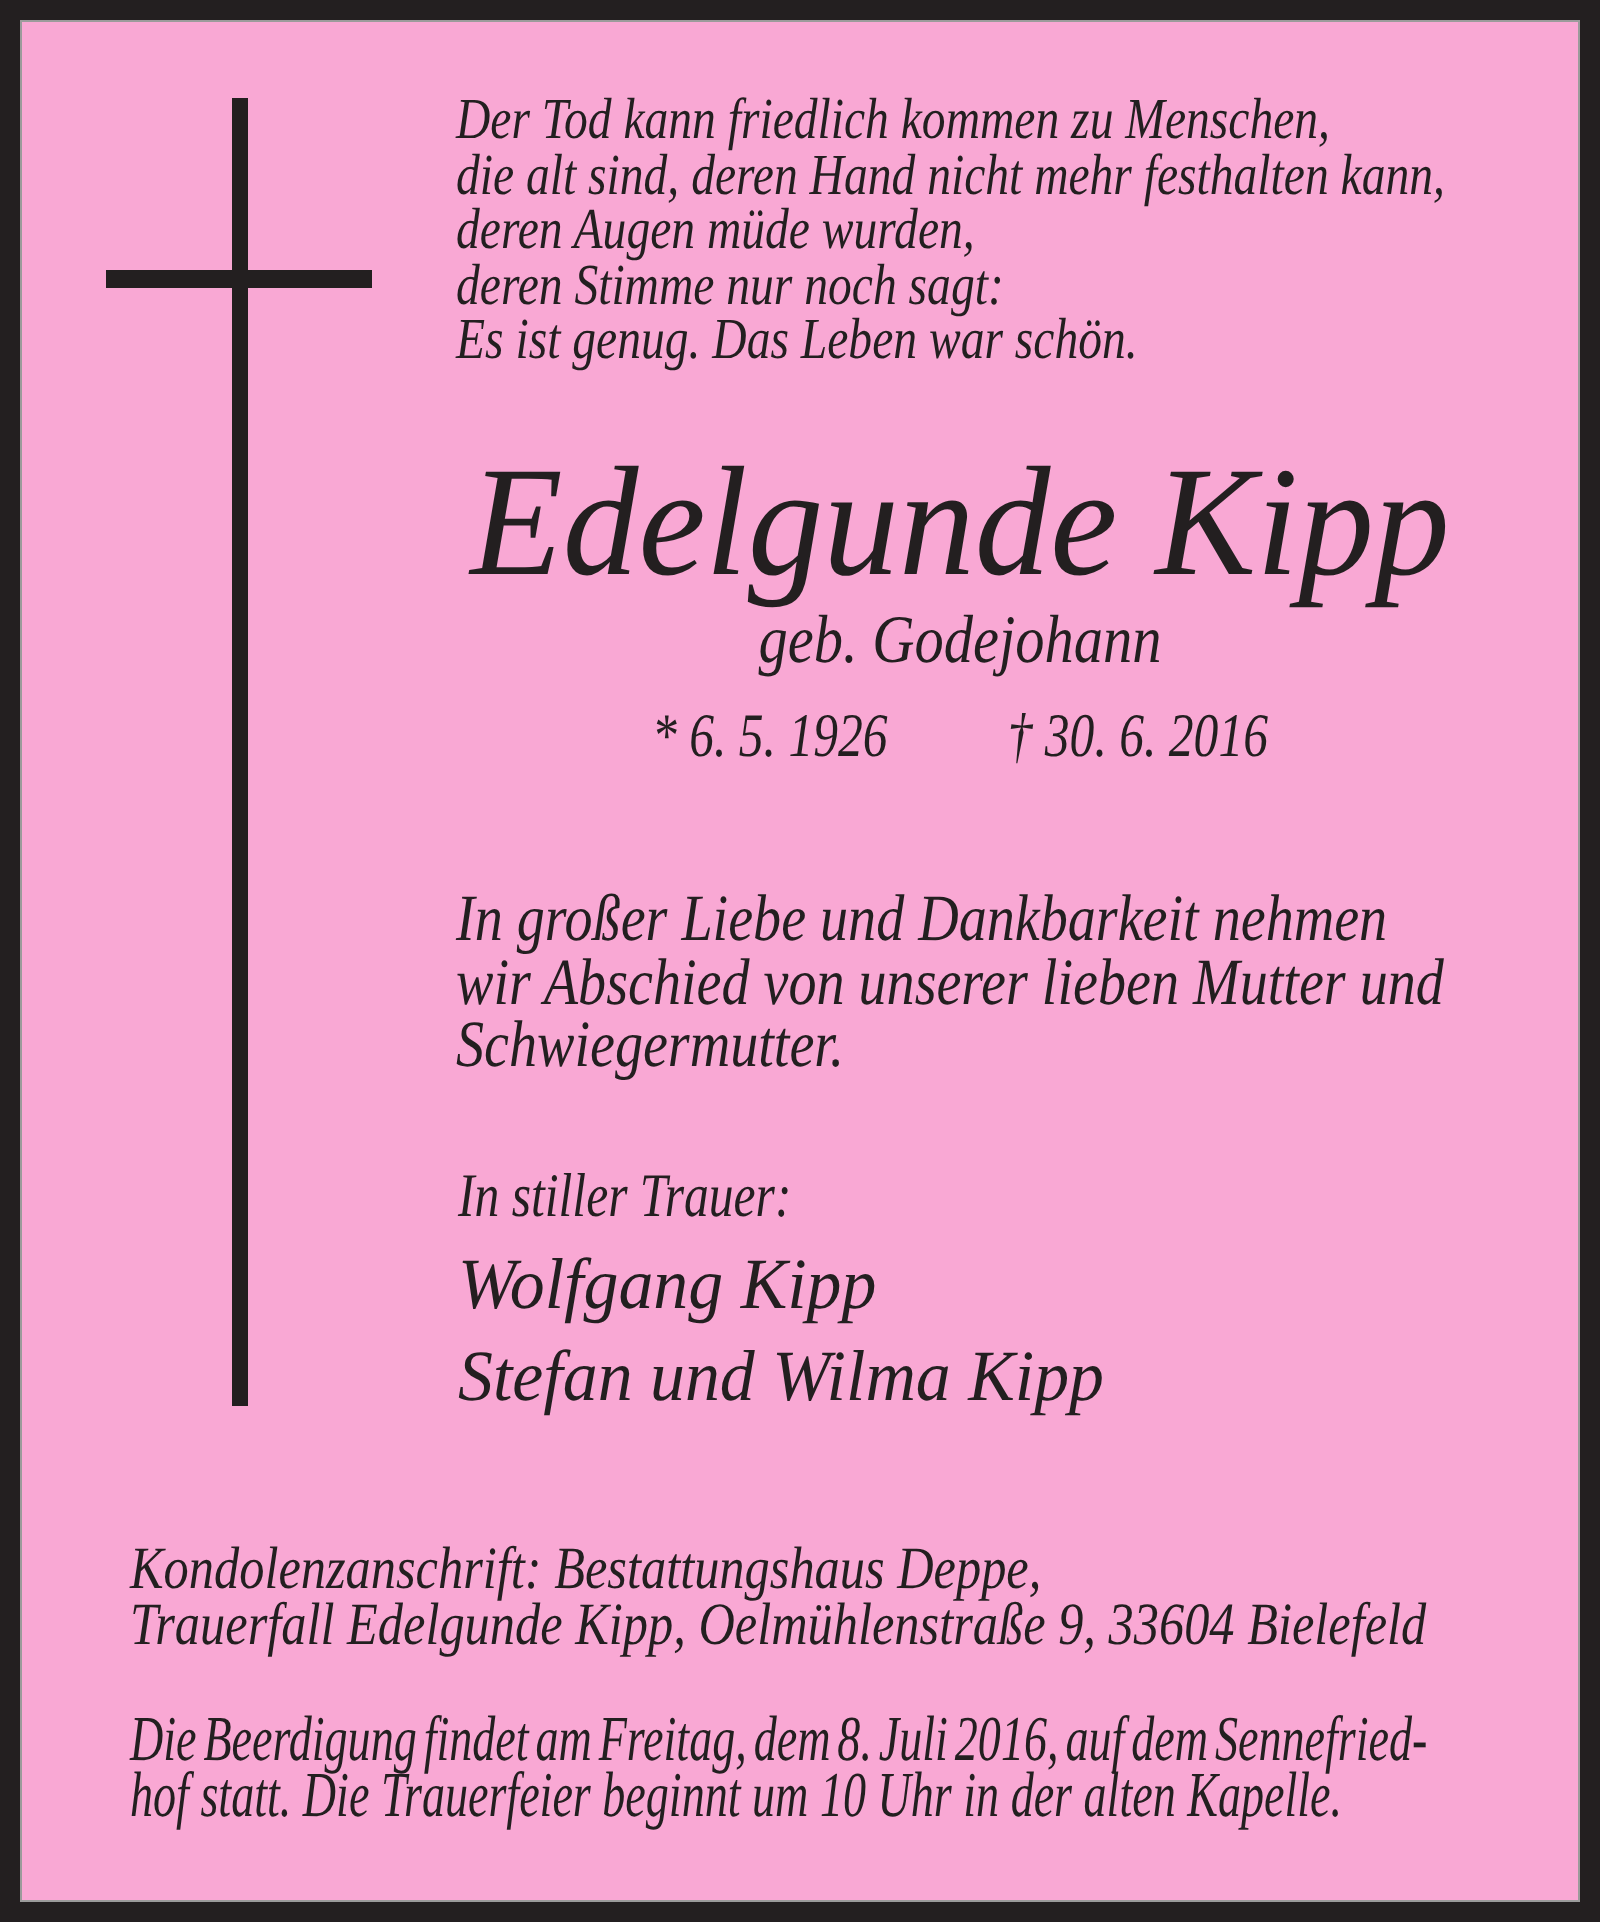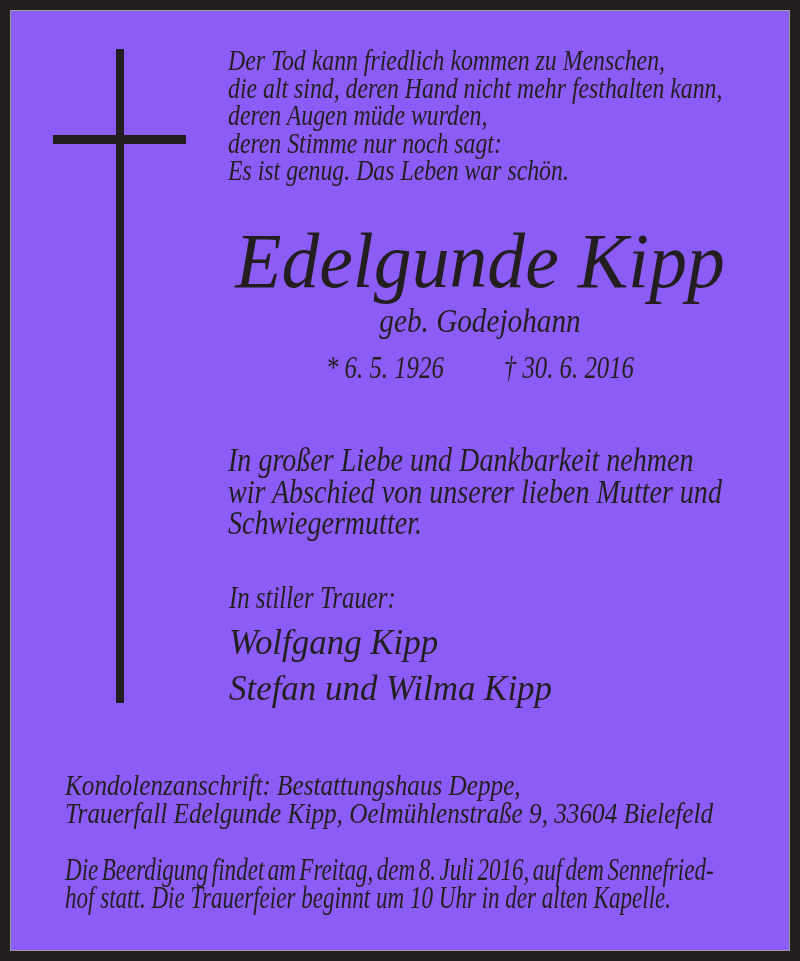--- a/index.html
+++ b/index.html
@@ -4,21 +4,21 @@
 <style>
   html, body {
     margin: 0;
     padding: 0;
     background: #ffffff;
   }
   .page {
     position: relative;
     width: 800px;
     height: 961px;
-    background: #8b5cf6;
+    background: #f9a8d4;
     font-family: "Liberation Serif", "DejaVu Serif", serif;
     font-style: italic;
     color: #231f20;
     overflow: hidden;
   }
   
   .frame {
     position: absolute;
     inset: 0;
     border: 10px solid #231f20;

